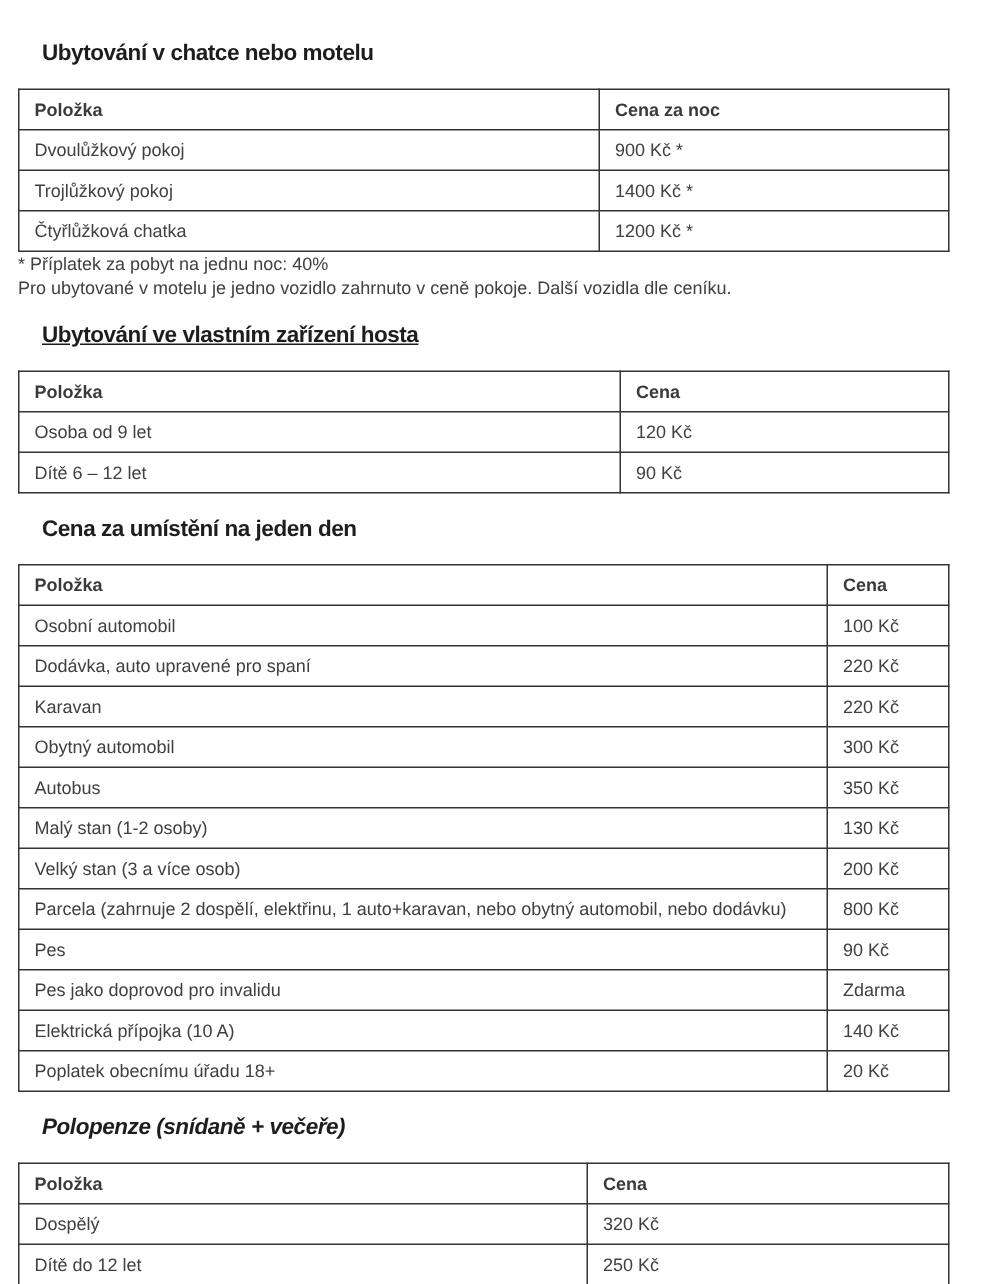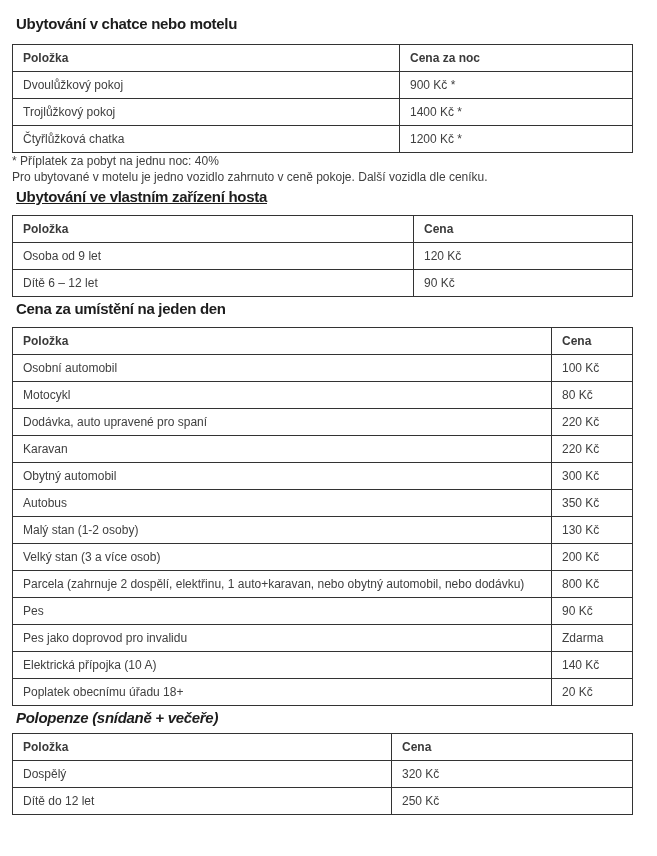--- a/index.html
+++ b/index.html
@@ -8,21 +8,21 @@
     font-family: "Liberation Sans", "DejaVu Sans", sans-serif;
     color: #404040;
     -webkit-font-smoothing: antialiased;
   }
   .page {
     box-sizing: border-box;
     width: 657px;
     padding: 12px 24px 0 12px;
   }
   h2.section-heading {
-    margin: 4px;
+    margin: 16px;
     font-size: 15px;
     line-height: 15px;
     font-weight: 800;
     color: #1d1d1d;
     letter-spacing: -0.3px;
   }
   table.pricing {
     border-collapse: collapse;
     width: 100%;
     table-layout: fixed;
@@ -121,24 +121,20 @@
         <th>Položka</th>
         <th class="col2">Cena</th>
       </tr>
     </thead>
     <tbody>
         <tr>
           <td>Osobní automobil</td>
           <td>100 Kč</td>
         </tr>
         <tr>
-          <td>Motocykl</td>
-          <td>80 Kč</td>
-        </tr>
-        <tr>
           <td>Dodávka, auto upravené pro spaní</td>
           <td>220 Kč</td>
         </tr>
         <tr>
           <td>Karavan</td>
           <td>220 Kč</td>
         </tr>
         <tr>
           <td>Obytný automobil</td>
           <td>300 Kč</td>

